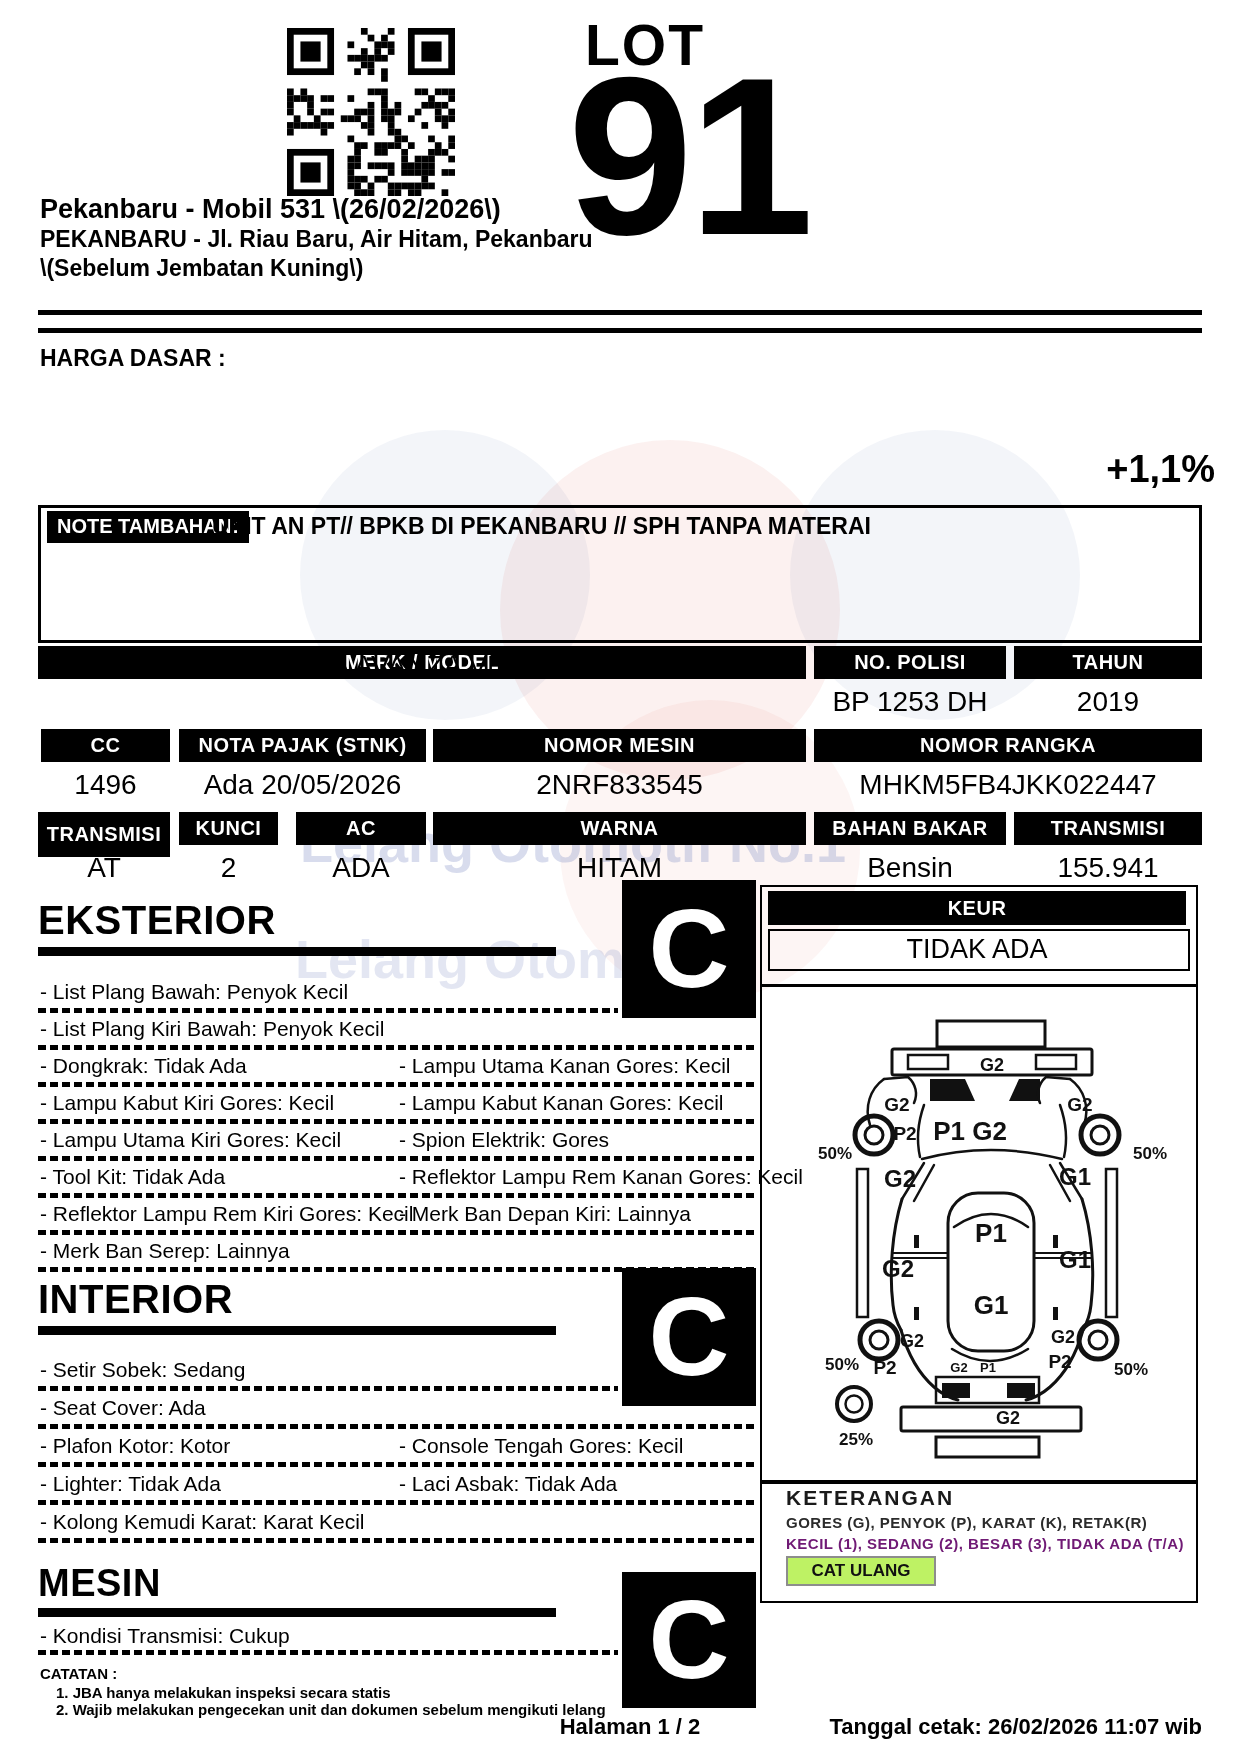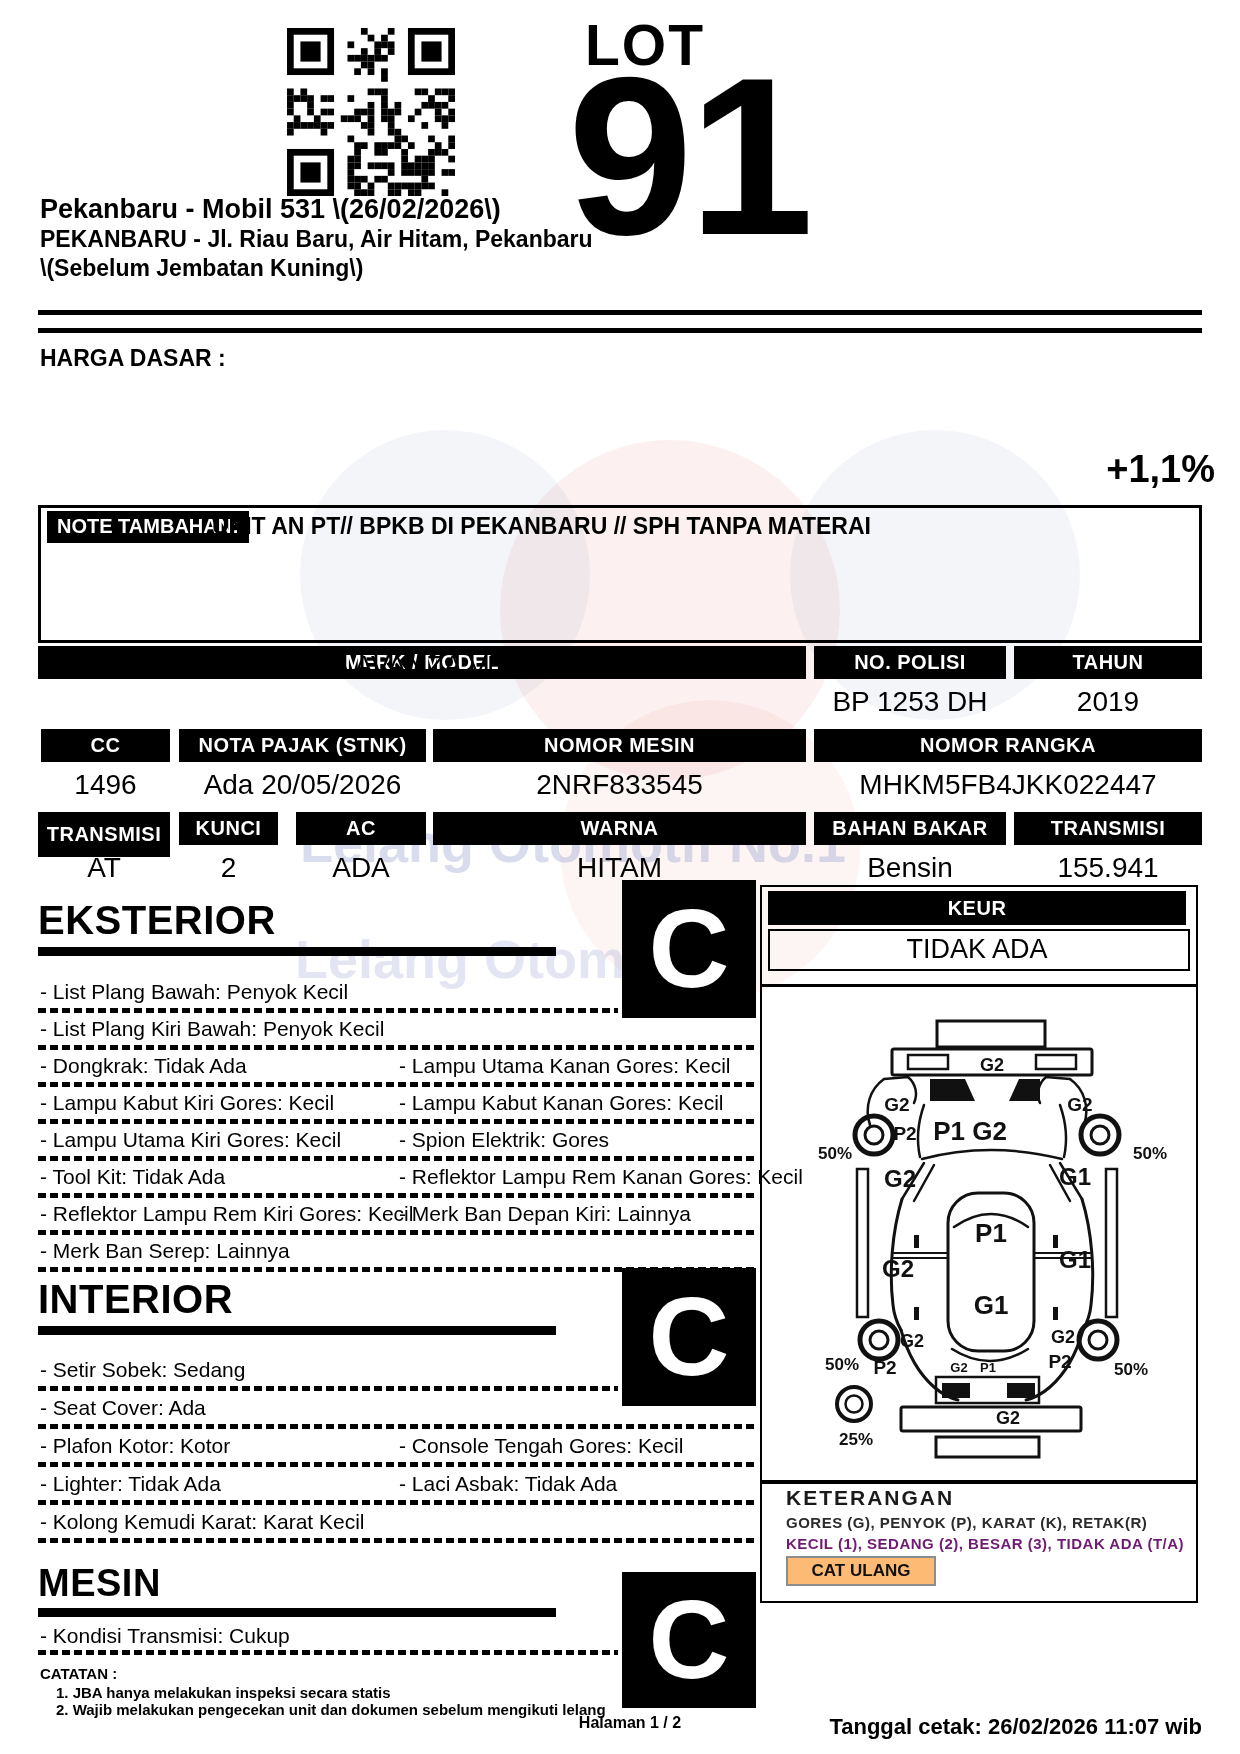--- a/index.html
+++ b/index.html
@@ -373,21 +373,21 @@
       <circle cx="92" cy="417" r="17" stroke-width="4"></circle>
         <circle cx="92" cy="417" r="8.5" stroke-width="2.5"></circle>
       <text x="94" y="458" font-size="17" text-anchor="middle" stroke="none">25%</text>
     </svg>
   </div>
 
   <div class="abs" style="left:760px;top:1480px;width:434px;height:118px;border:2px solid #000;border-top:3px solid #000;"></div>
   <div class="abs" style="left:786px;top:1486px;font-size:21px;letter-spacing:2px;color:#1a1a1a;">KETERANGAN</div>
   <div class="abs" style="left:786px;top:1514px;font-size:15px;font-weight:bold;letter-spacing:.5px;color:#2b2b2b;">GORES (G), PENYOK (P), KARAT (K), RETAK(R)</div>
   <div class="abs" style="left:786px;top:1535px;font-size:15px;font-weight:bold;letter-spacing:.5px;color:#701a75;">KECIL (1), SEDANG (2), BESAR (3), TIDAK ADA (T/A)</div>
-  <div class="abs" style="left:786px;top:1556px;width:146px;height:26px;background:#fdba74;border:2px solid #8d8d8d;display:flex;align-items:center;justify-content:center;font-size:17px;font-weight:bold;color:#111;">CAT ULANG</div>
+  <div class="abs" style="left:786px;top:1556px;width:146px;height:26px;background:#bef264;border:2px solid #8d8d8d;display:flex;align-items:center;justify-content:center;font-size:17px;font-weight:bold;color:#111;">CAT ULANG</div>
 
   <div class="sec-title" style="left:38px;top:1277px;">INTERIOR</div>
   <div class="rule" style="left:38px;top:1326px;width:518px;"></div>
   <div class="grade" style="top:1268px;">C</div>
 
   <div class="item" style="left:40px;top:1358px;">- Setir Sobek: Sedang</div>
   <div class="dotted" style="left:38px;top:1386px;width:580px;"></div>
   <div class="item" style="left:40px;top:1396px;">- Seat Cover: Ada</div>
   <div class="dotted" style="left:38px;top:1424px;width:718px;"></div>
   <div class="item" style="left:40px;top:1434px;">- Plafon Kotor: Kotor</div>
@@ -403,16 +403,16 @@
   <div class="rule" style="left:38px;top:1608px;width:518px;"></div>
   <div class="grade" style="top:1572px;height:136px;">C</div>
 
   <div class="item" style="left:40px;top:1624px;">- Kondisi Transmisi: Cukup</div>
   <div class="dotted" style="left:38px;top:1650px;width:580px;"></div>
 
   <div class="abs" style="left:40px;top:1665px;font-size:15px;">CATATAN :</div>
   <div class="abs" style="left:56px;top:1684px;font-size:15px;">1. JBA hanya melakukan inspeksi secara statis</div>
   <div class="abs" style="left:56px;top:1701px;font-size:15px;">2. Wajib melakukan pengecekan unit dan dokumen sebelum mengikuti lelang</div>
 
-  <div class="abs" style="left:520px;top:1714px;width:220px;text-align:center;font-size:16px;">Halaman 1 / 2</div>
+  <div class="abs" style="left:520px;top:1714px;width:220px;text-align:center;font-size:22px;">Halaman 1 / 2</div>
   <div class="abs" style="left:802px;top:1714px;width:400px;text-align:right;font-size:22px;">Tanggal cetak: 26/02/2026 11:07 wib</div>
 
 </div>
 
 </body></html>

